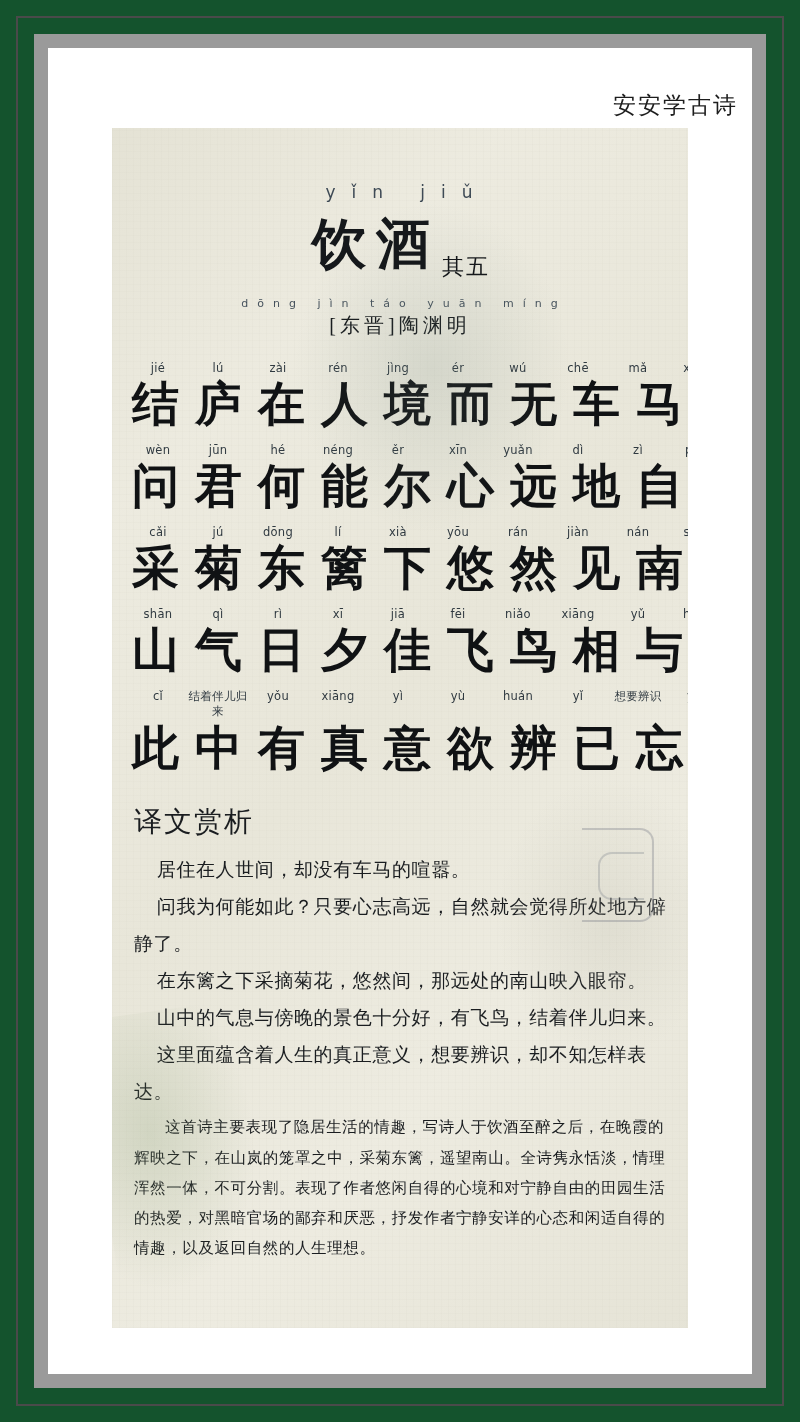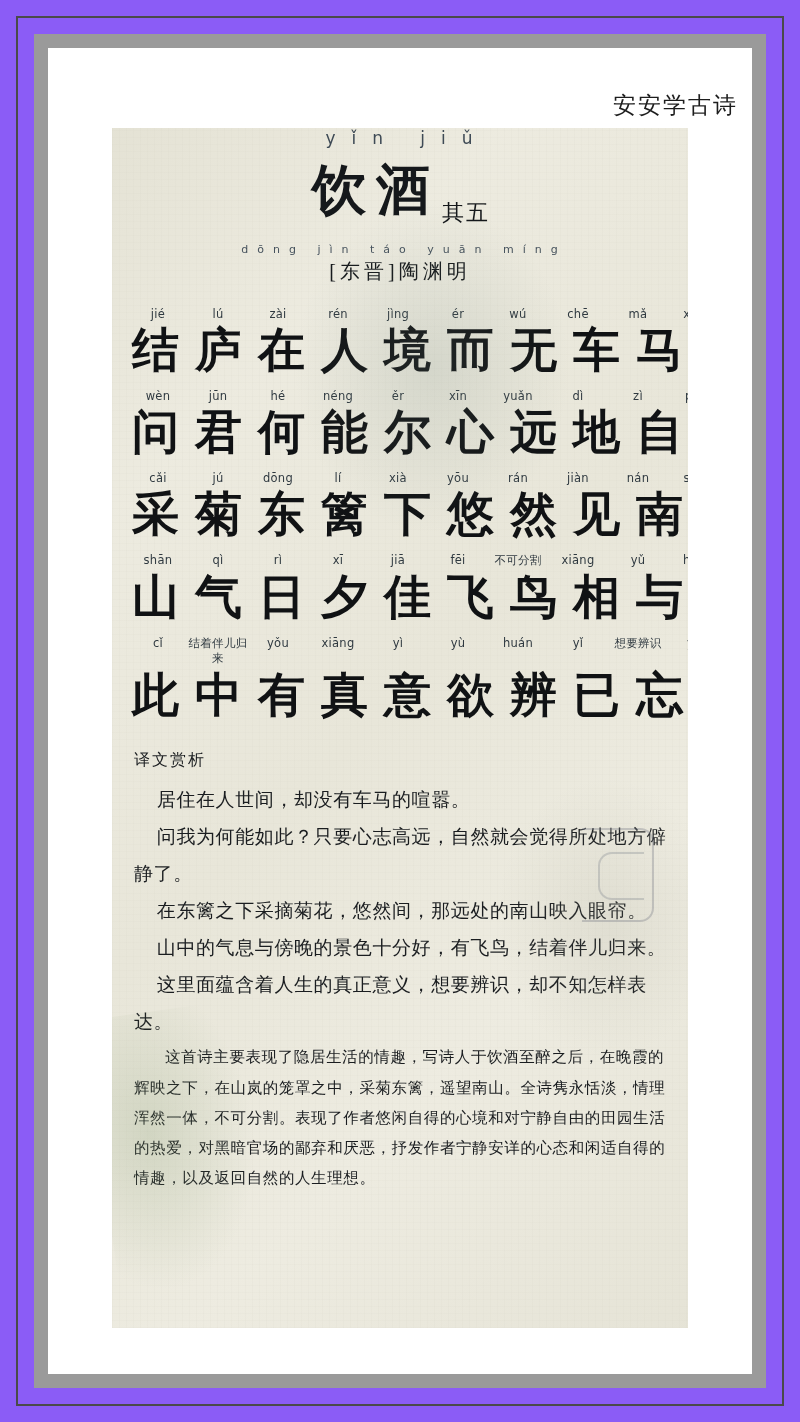--- a/index.html
+++ b/index.html
@@ -11,21 +11,21 @@
     width: 800px;
     height: 1422px;
     font-family: "Liberation Serif", "DejaVu Serif", serif;
     overflow: hidden;
   }
 
   .page {
     position: relative;
     width: 800px;
     height: 1422px;
-    background: #8b5cf6;
+    background: #14532d;
     box-sizing: border-box;
   }
 
   
   .outer-frame {
     position: absolute;
     left: 16px;
     top: 16px;
     right: 16px;
     bottom: 16px;
@@ -130,20 +130,21 @@
     width: 44px;
     height: 44px;
     border: 2px solid rgba(120,125,135,0.3);
     border-right: none;
     border-radius: 14px 0 0 14px;
   }
 
   
   .title-block {
     text-align: center;
+    padding-top: 54px;
   }
   .title-pinyin {
     font-size: 17px;
     letter-spacing: 16px;
     color: #3e4a55;
     font-family: "DejaVu Sans", sans-serif;
     padding-left: 14px;
   }
   .title-main {
     margin-top: 6px;
@@ -230,21 +231,21 @@
     width: 14px;
   }
 
   
   .trans {
     margin-top: 24px;
     padding: 0 18px 0 22px;
     color: #1a1d20;
   }
   .trans-title {
-    font-size: 16px;
+    font-size: 28px;
     letter-spacing: 2px;
     margin-bottom: 10px;
     font-family: "Liberation Serif", serif;
   }
   .trans-line {
     font-size: 19px;
     line-height: 1.95;
     text-indent: 1.2em;
     letter-spacing: 0.6px;
   }
@@ -400,21 +401,21 @@
             <div class="seg">
               <span>shān</span>
               <span>qì</span>
               <span>rì</span>
               <span>xī</span>
               <span>jiā</span>
             </div>
             <div class="gap"></div>
             <div class="seg">
               <span>fēi</span>
-              <span>不可分割</span>
+              <span>niǎo</span>
               <span>xiāng</span>
               <span>yǔ</span>
               <span>huán</span>
             </div>
           </div>
           <div class="han-row">
             <div class="seg">
               <span>山</span>
               <span>气</span>
               <span>日</span>

